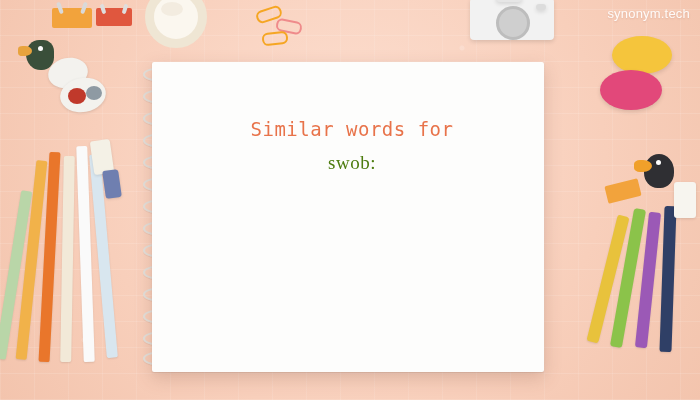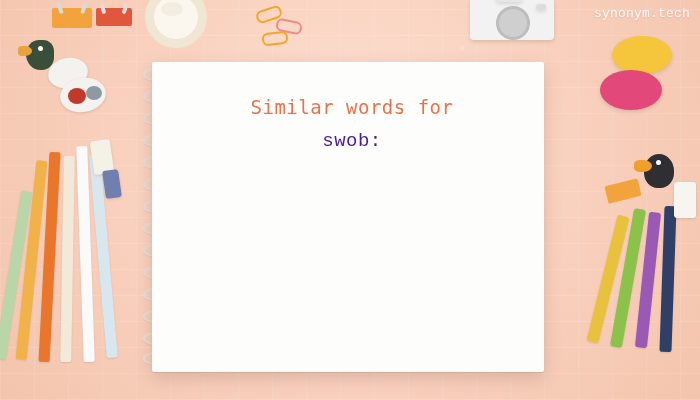--- a/index.html
+++ b/index.html
@@ -72,43 +72,44 @@
     border-radius: 50%/60%;
     background: transparent;
     box-shadow: 0 1px 0 rgba(0,0,0,0.06);
   }
 
   .title-line1 {
     font-family: "DejaVu Sans Mono", monospace;
     font-size: 19px;
     color: #e8734a;
     letter-spacing: 0.5px;
+    margin-top: 22px;
   }
   .title-line2 {
-    font-family: Liberation Mono, monospace;
+    font-family: Liberation Serif, serif;
     font-size: 19px;
-    color: #4c1d95;
+    color: #4d7c0f;
     letter-spacing: 0.5px;
     margin-top: 12px;
   }
   .words {
     font-family: "DejaVu Sans Mono", monospace;
     font-size: 15.5px;
     color: #5c5c5c;
     line-height: 29px;
     margin-top: 44px;
     white-space: pre-line;
   }
 
   
   .watermark {
     position: absolute;
     right: 10px;
     top: 6px;
-    font-family: Liberation Mono, monospace;
+    font-family: Liberation Sans, sans-serif;
     font-size: 13px;
     color: #ffffff;
     opacity: 0.92;
     letter-spacing: 0.2px;
     text-shadow: 0 1px 2px rgba(180,120,100,0.35);
   }
 
   
   .item { position: absolute; }
 

